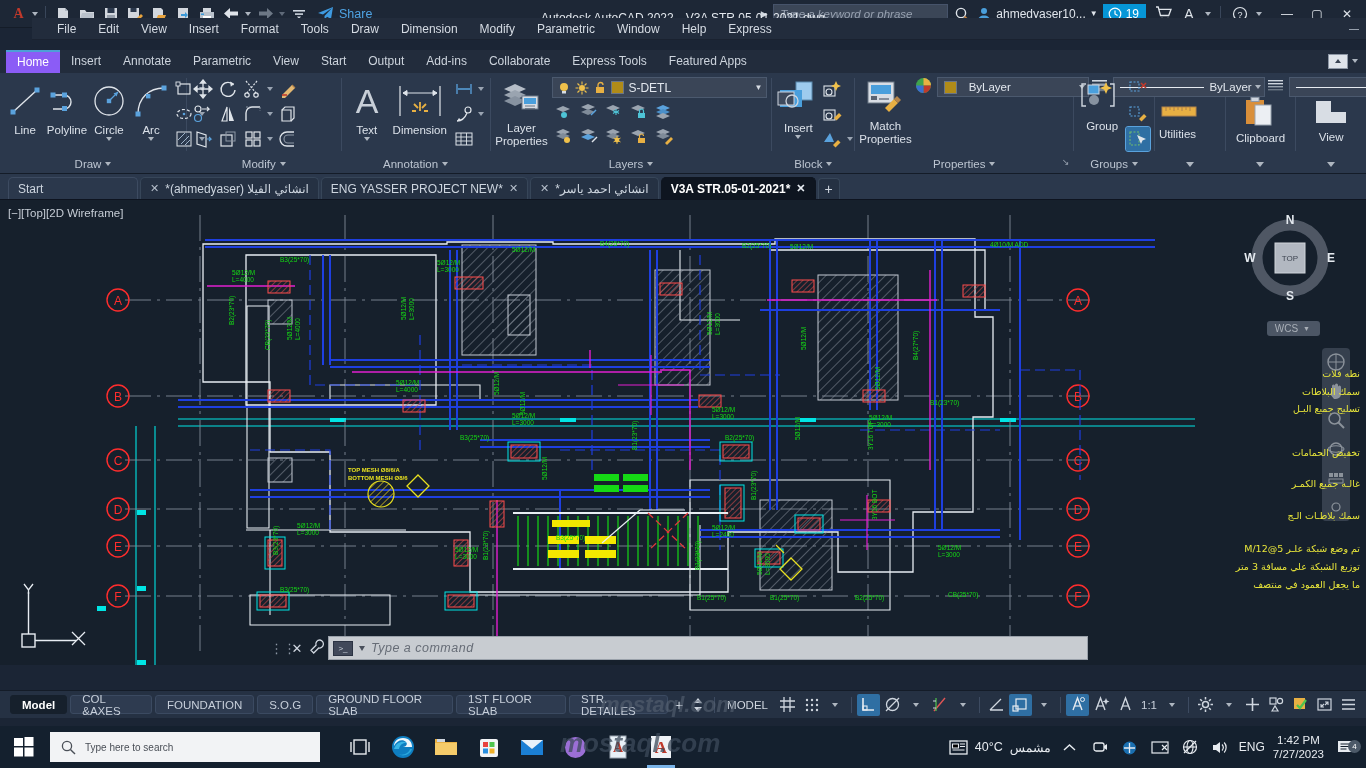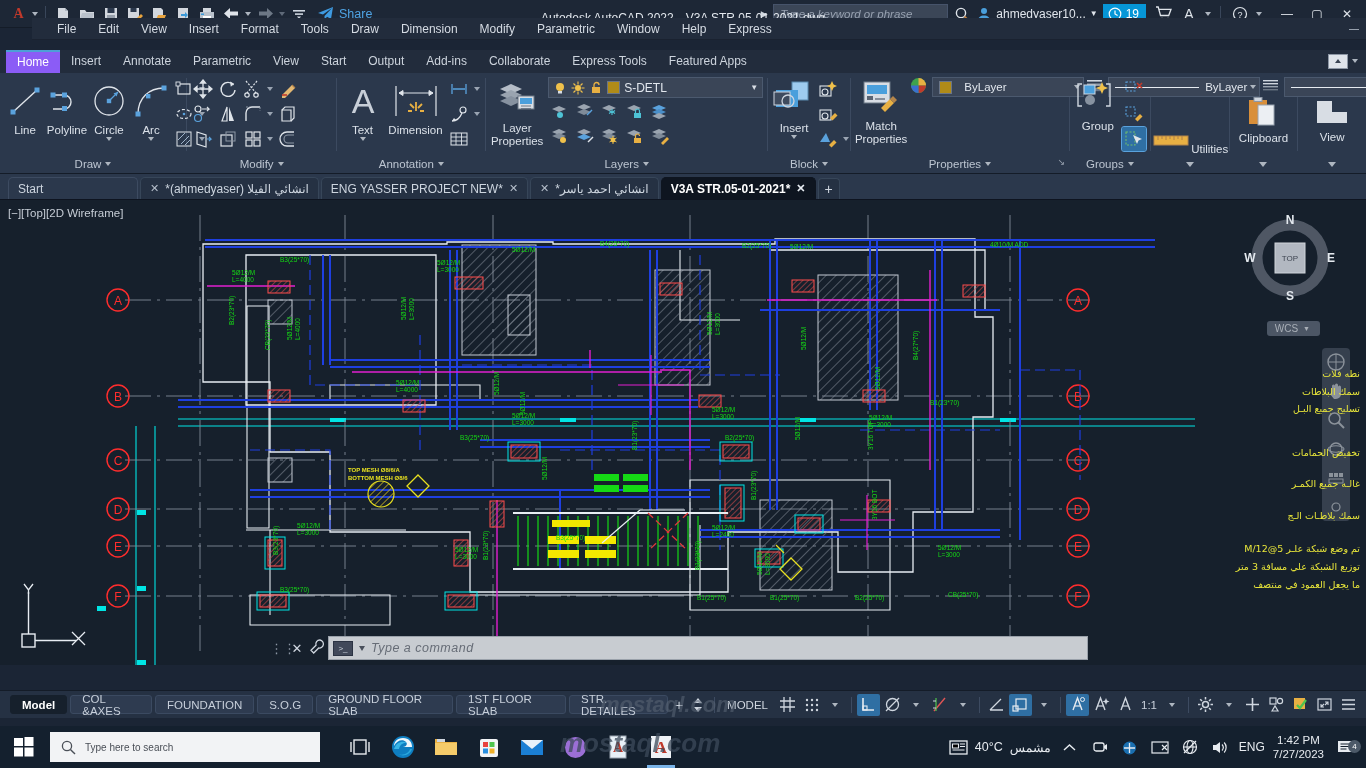--- a/index.html
+++ b/index.html
@@ -930,21 +930,21 @@
         </div>
       </div>
       <div class="ptitle">
         <span>Groups</span>
           <span class="tri"></span>
       </div>
     </div>
     <div class="psep"></div>
 
     <div class="panel smallpanel">
-      <div class="body" style="flex-direction:row;align-items:flex-end">
+      <div class="body" style="flex-direction:column;align-items:flex-start">
         <div>
           <svg width="40" height="22" viewBox="0 0 40 22">
               <rect x="3" y="6" width="34" height="9" fill="#e8b043" stroke="#b5854a"></rect>
               <path d="M7 6v4M11 6v3M15 6v4M19 6v3M23 6v4M27 6v3M31 6v4" stroke="#b5854a" stroke-width="1.1"></path>
             </svg>
         </div>
         <div class="pt2">Utilities</div>
       </div>
       <div class="arrowbar"></div>
     </div>

